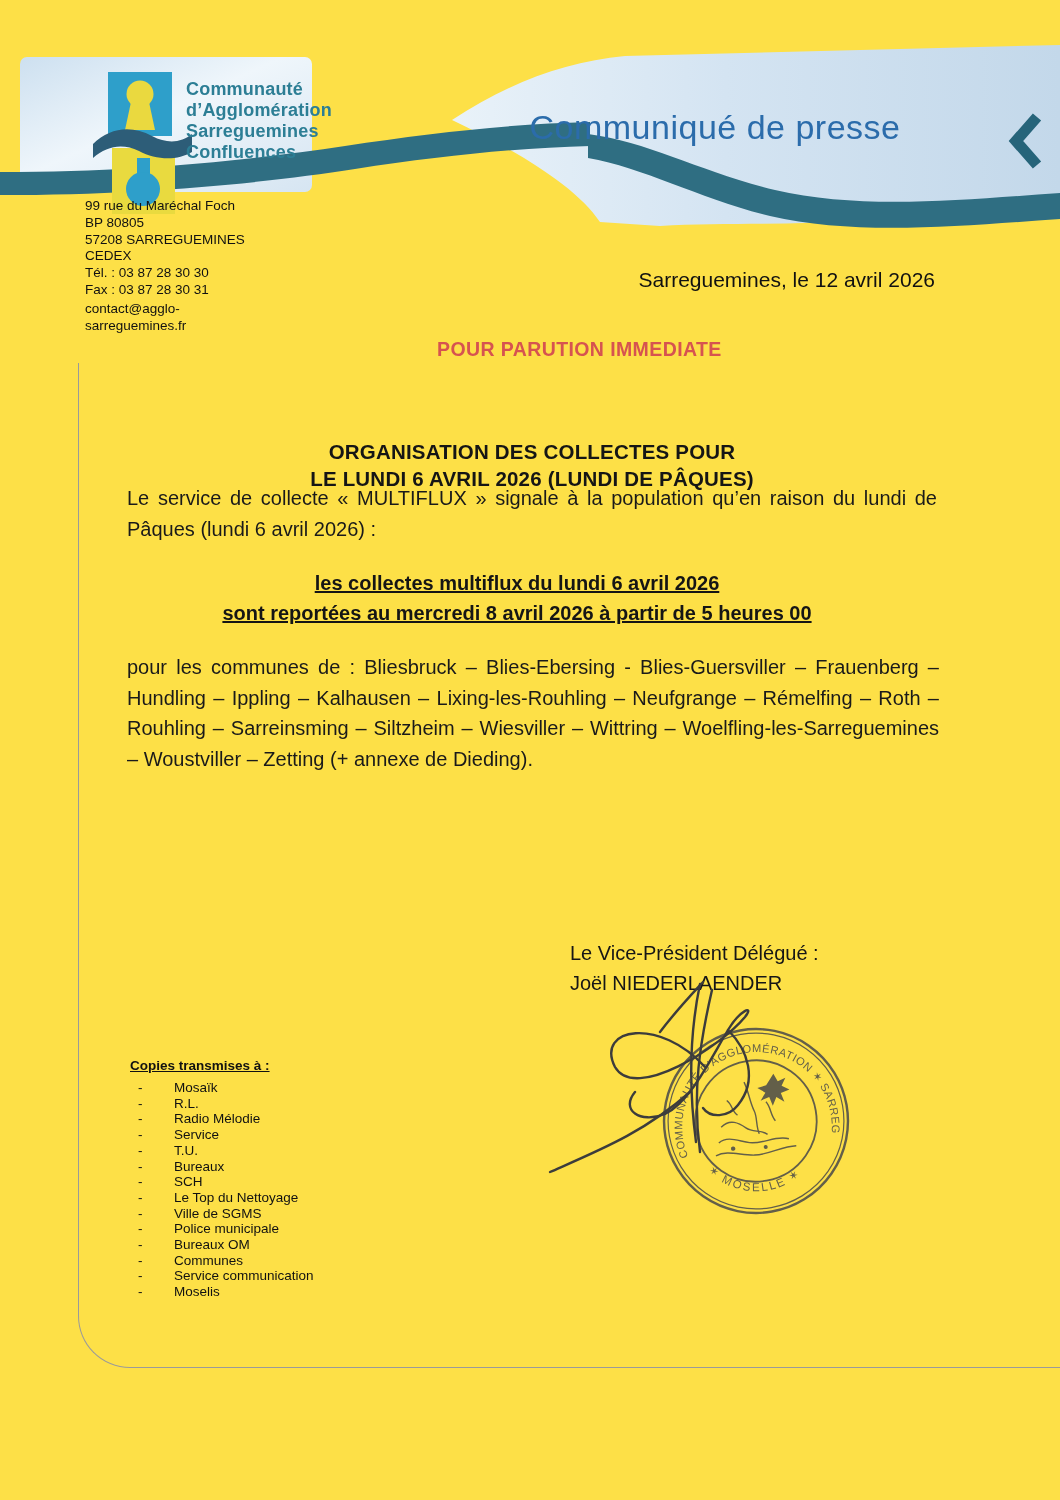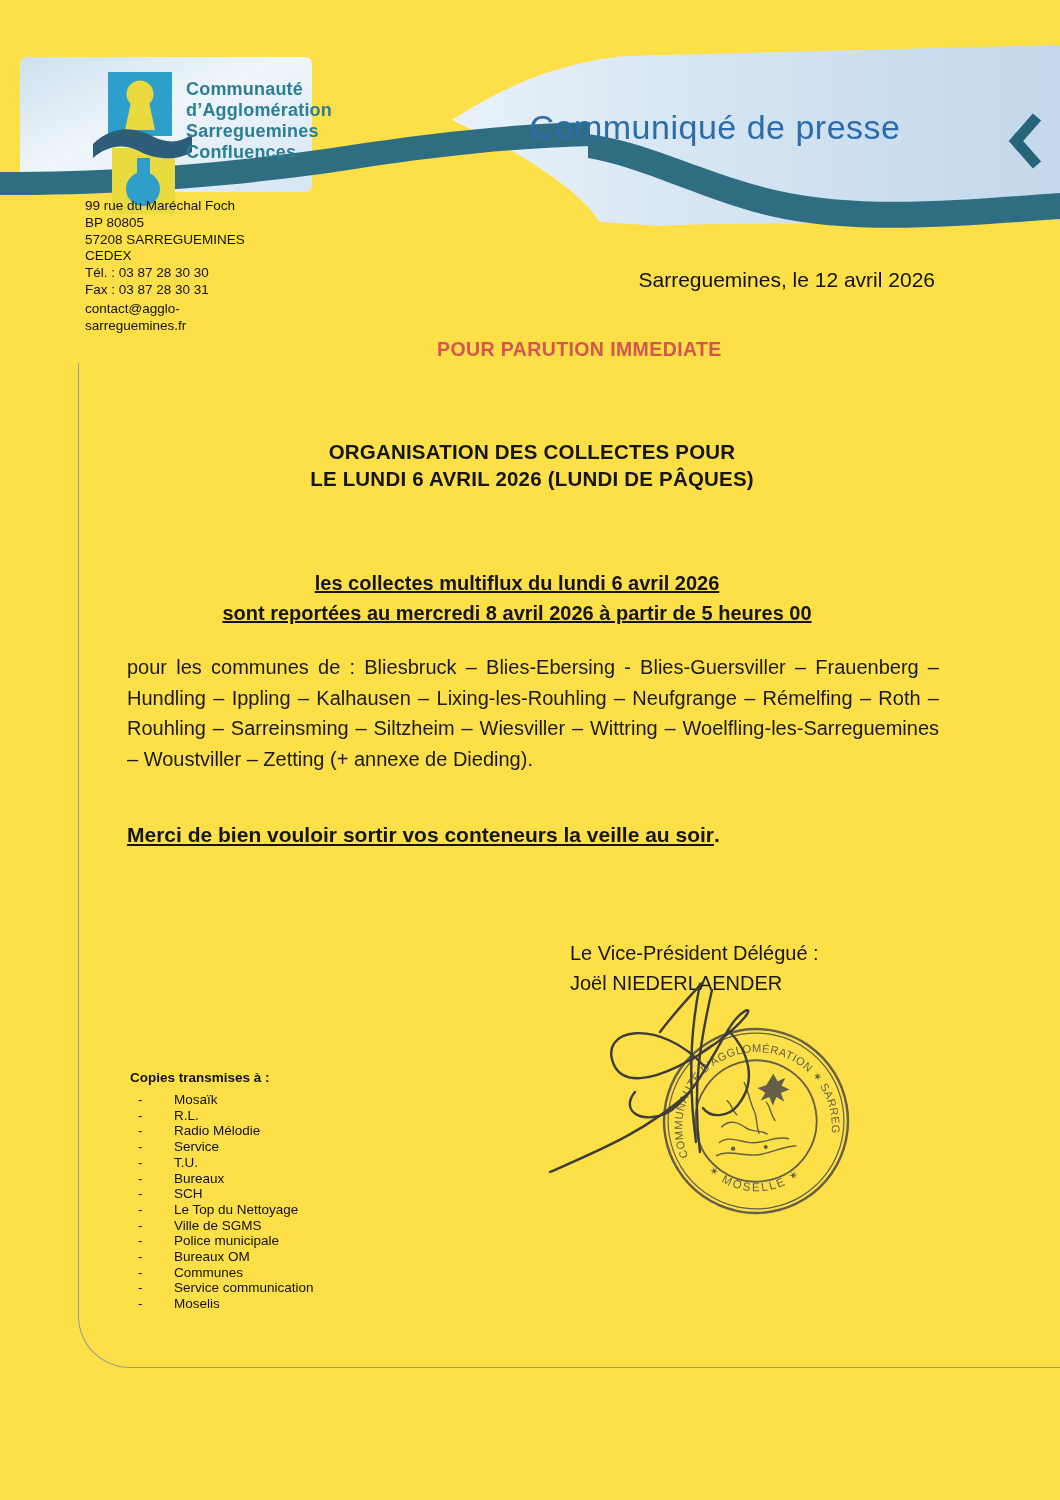--- a/index.html
+++ b/index.html
@@ -72,21 +72,21 @@
     font-size:20px; line-height:30px; color:#161616;
   }
   
   .stamp-svg { position:absolute; left:660px; top:1025px; width:192px; height:192px; opacity:.86; }
   .signature-svg { position:absolute; left:540px; top:972px; width:340px; height:235px; }
   
   .copies {
     position:absolute; left:130px; top:1058px; width:300px;
     font-size:13.5px; color:#111;
   }
-  .copies-heading { font-weight:bold; margin-bottom:7px;margin-top:12px; }
+  .copies-heading { font-weight:bold; text-decoration:underline; margin-bottom:7px; }
   .copy-row { display:flex; line-height:15.7px; }
   .copy-row .dash { width:44px; padding-left:8px; }
 </style>
 </head>
 <body>
 
 <div class="page">
 
   <svg class="header-svg" viewBox="0 0 1060 290" aria-hidden="true">
     <defs>
@@ -152,29 +152,29 @@
 
   <div class="dateline">Sarreguemines, le 12 avril 2026</div>
 
   <div class="release-notice">POUR PARUTION IMMEDIATE</div>
 
   <div class="doc-title">
     <div>ORGANISATION DES COLLECTES POUR</div>
     <div>LE LUNDI 6 AVRIL 2026 (LUNDI DE PÂQUES)</div>
   </div>
 
+  <p class="intro">Le service de collecte « MULTIFLUX » signale à la population qu’en raison du lundi de Pâques (lundi 6 avril 2026) :</p>
 
   <div class="highlight">
     <div><span>les collectes multiflux du lundi 6 avril 2026</span></div>
     <div><span>sont reportées au mercredi 8 avril 2026 à partir de 5 heures 00</span></div>
   </div>
 
   <p class="communes">pour les communes de : Bliesbruck – Blies-Ebersing - Blies-Guersviller – Frauenberg – Hundling – Ippling – Kalhausen – Lixing-les-Rouhling – Neufgrange – Rémelfing – Roth – Rouhling – Sarreinsming – Siltzheim – Wiesviller – Wittring – Woelfling-les-Sarreguemines – Woustviller – Zetting (+ annexe de Dieding).</p>
 
-  <div class="reminder"><span>Merci de bien vouloir sortir vos conteneurs la veille au soir</span><b>.</b></div>
 
   <div class="signer">
     <div>Le Vice-Président Délégué :</div>
     <div>Joël NIEDERLAENDER</div>
   </div>
 
   <svg class="stamp-svg" viewBox="0 0 190 190" aria-hidden="true">
     <g transform="rotate(-10 95 95)" stroke="#4a4a4a" fill="none">
       <circle cx="95" cy="95" r="91" stroke-width="2.4"></circle>
       <circle cx="95" cy="95" r="87" stroke-width="1.2"></circle>

